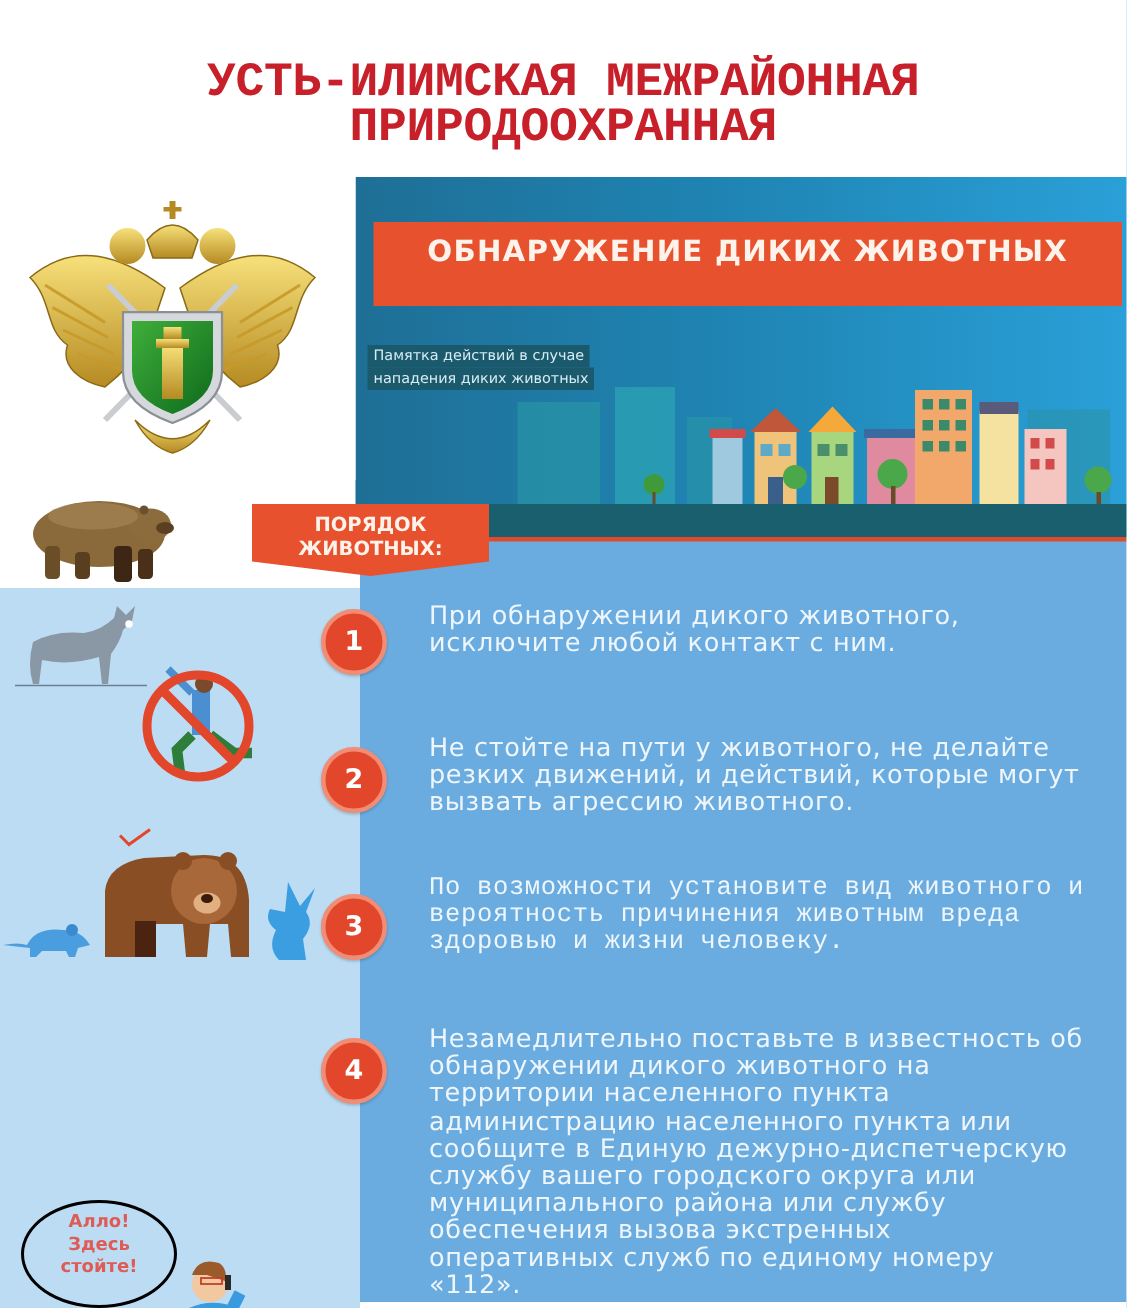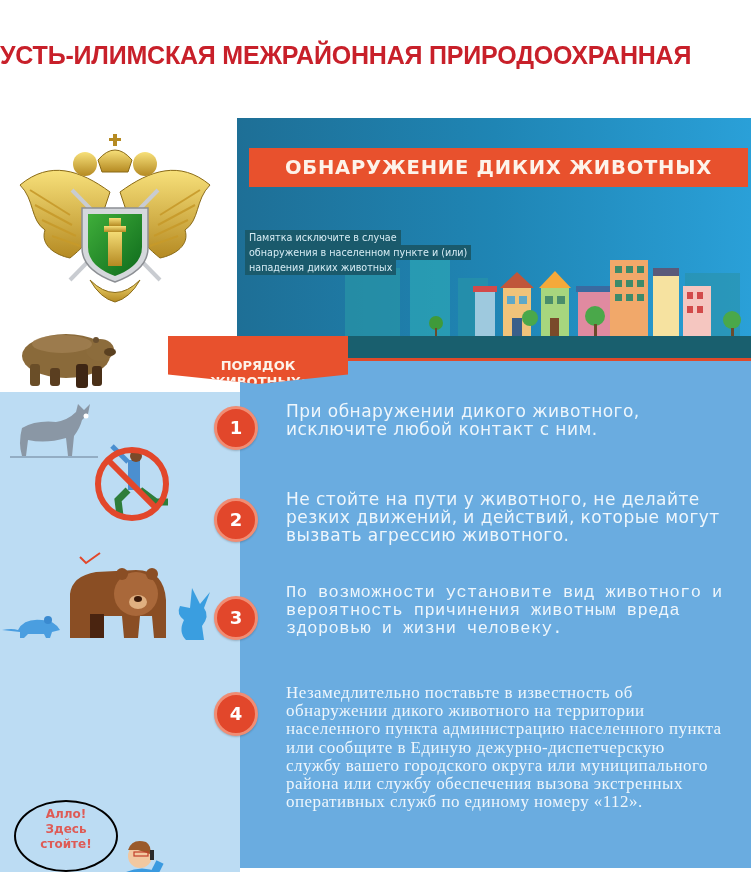--- a/index.html
+++ b/index.html
@@ -1,59 +1,59 @@
 <!DOCTYPE html>
 <html><head>
 <meta charset="utf-8">
 <style>
   * { box-sizing: border-box; margin: 0; padding: 0; }
   html, body { width: 751px; height: 872px; background: #ffffff; overflow: hidden; }
   body { position: relative; font-family: "DejaVu Sans", sans-serif; }
 
   .page-title {
     position: absolute; left: 0; top: 40px; width: 751px;
-    color: #c8202a;
-    font-family: Liberation Sans, sans-serif; font-size: 25px; line-height: 30px;
+    text-align: center; color: #c8202a;
+    font-family: Liberation Mono, monospace; font-size: 32px; line-height: 30px;
     letter-spacing: -0.2px;
   }
 
   
   .infographic { position: absolute; left: 0; top: 118px; width: 751px; height: 754px; }
   .left-col { position: absolute; left: 0; top: 274px; width: 240px; height: 480px; background: #bcdcf3; }
   .text-panel { position: absolute; left: 240px; top: 0; width: 511px; height: 750px; background: #6aace0; }
   .banner {
     position: absolute; left: 237px; top: 0; width: 514px; height: 240px;
     background: linear-gradient(90deg, #1e6f96 0%, #1f85b4 50%, #2aa0d8 100%);
   }
   .banner-ground { position: absolute; left: 237px; top: 218px; width: 514px; height: 22px; background: #195f6e; }
   .banner-stripe { position: absolute; left: 237px; top: 240px; width: 514px; height: 3px; background: #e04a2a; }
 
   .banner-title {
-    position: absolute; left: 249px; top: 30px; width: 499px; height: 39px;
+    position: absolute; left: 249px; top: 30px; width: 499px; height: 56px;
     background: #e8512d; color: #fdf3ea;
     font-family: "DejaVu Sans", sans-serif; font-weight: bold; font-size: 19.5px;
     line-height: 40px; text-align: center; letter-spacing: 0.8px;
   }
   .banner-sub {
     position: absolute; left: 241px; top: 110px; width: 285px; padding: 2px 4px;
     color: #d6ecf4; font-size: 9.6px; line-height: 15px;
   }
   .banner-sub span { display: block; background: #1a5a6c; width: max-content; padding: 0 4px; }
 
   
   .city { position: absolute; left: 340px; top: 130px; width: 410px; height: 90px; }
 
   
   .emblem { position: absolute; left: 10px; top: 12px; width: 210px; height: 180px; }
   .bear-photo-box { position: absolute; left: 0; top: 202px; width: 148px; height: 72px; background: #fff; }
 
   .order-badge {
-    position: absolute; left: 168px; top: 218px; width: 180px; height: 48px;
+    position: absolute; left: 168px; top: 218px; width: 158px; height: 48px;
     background: #e8512d; color: #fdf3ea; font-weight: bold;
-    font-size: 13px; line-height: 16px; text-align: center; padding-top: 22px;
+    font-size: 13px; line-height: 16px; text-align: center; padding-top: 7px;
     clip-path: polygon(0 0, 100% 0, 100% 80%, 50% 100%, 0 80%);
   }
 
   .steps { position: absolute; left: 0; top: 0; }
   .step-num {
     position: absolute; width: 44px; height: 44px; border-radius: 50%;
     background: #e2472b; border: 3px solid #f08d74; color: #fff;
     font-weight: bold; font-size: 18px; line-height: 38px; text-align: center;
     box-shadow: 0 1px 2px rgba(0,0,0,0.2);
   }
@@ -132,22 +132,21 @@
         <rect x="391" y="80" width="3" height="10" fill="#6b4a2a"></rect>
     </svg>
   </div>
 
   <div class="banner-ground"></div>
   <div class="banner-stripe"></div>
 
   <div class="banner-title">ОБНАРУЖЕНИЕ ДИКИХ ЖИВОТНЫХ</div>
 
   <div class="banner-sub">
-    <span>Памятка исключите в случае</span>
-    <span>обнаружения в населенном пункте и (или)</span>
+    <span>Памятка действий в случае</span>
     <span>нападения диких животных</span>
   </div>
 
   <div style="position:absolute;left:0;top:0;width:237px;height:202px;background:#fff;"></div>
   <div class="emblem">
     <svg width="210" height="180" viewBox="0 0 210 180">
       <defs>
         <linearGradient id="gold" x1="0" y1="0" x2="0" y2="1">
           <stop offset="0" stop-color="#f7e07a"></stop>
             <stop offset="1" stop-color="#b58a22"></stop>
@@ -271,15 +270,15 @@
     <div class="step-num" style="left:214px;top:288px;">1</div>
     <div class="step-text" style="top:284px;">При обнаружении дикого животного, исключите любой контакт с ним.</div>
 
     <div class="step-num" style="left:214px;top:380px;">2</div>
     <div class="step-text" style="top:372px;">Не стойте на пути у животного, не делайте резких движений, и действий, которые могут вызвать агрессию животного.</div>
 
     <div class="step-num" style="left:214px;top:478px;">3</div>
     <div class="step-text" style="top:466px;font-family:Liberation Mono, monospace;">По возможности установите вид животного и вероятность причинения животным вреда здоровью и жизни человеку.</div>
 
     <div class="step-num" style="left:214px;top:574px;">4</div>
-    <div class="step-text" style="top:566px;width:436px;font-family:Liberation Serif, serif;">Незамедлительно поставьте в известность об обнаружении дикого животного на территории населенного пункта администрацию населенного пункта или сообщите в Единую дежурно-диспетчерскую службу вашего городского округа или муниципального района или службу обеспечения вызова экстренных оперативных служб по единому номеру «112».</div>
+    <div class="step-text" style="top:566px;width:436px;">Незамедлительно поставьте в известность об обнаружении дикого животного на территории населенного пункта администрацию населенного пункта или сообщите в Единую дежурно-диспетчерскую службу вашего городского округа или муниципального района или службу обеспечения вызова экстренных оперативных служб по единому номеру «112».</div>
   </div>
 </div>
 
 </body></html>

